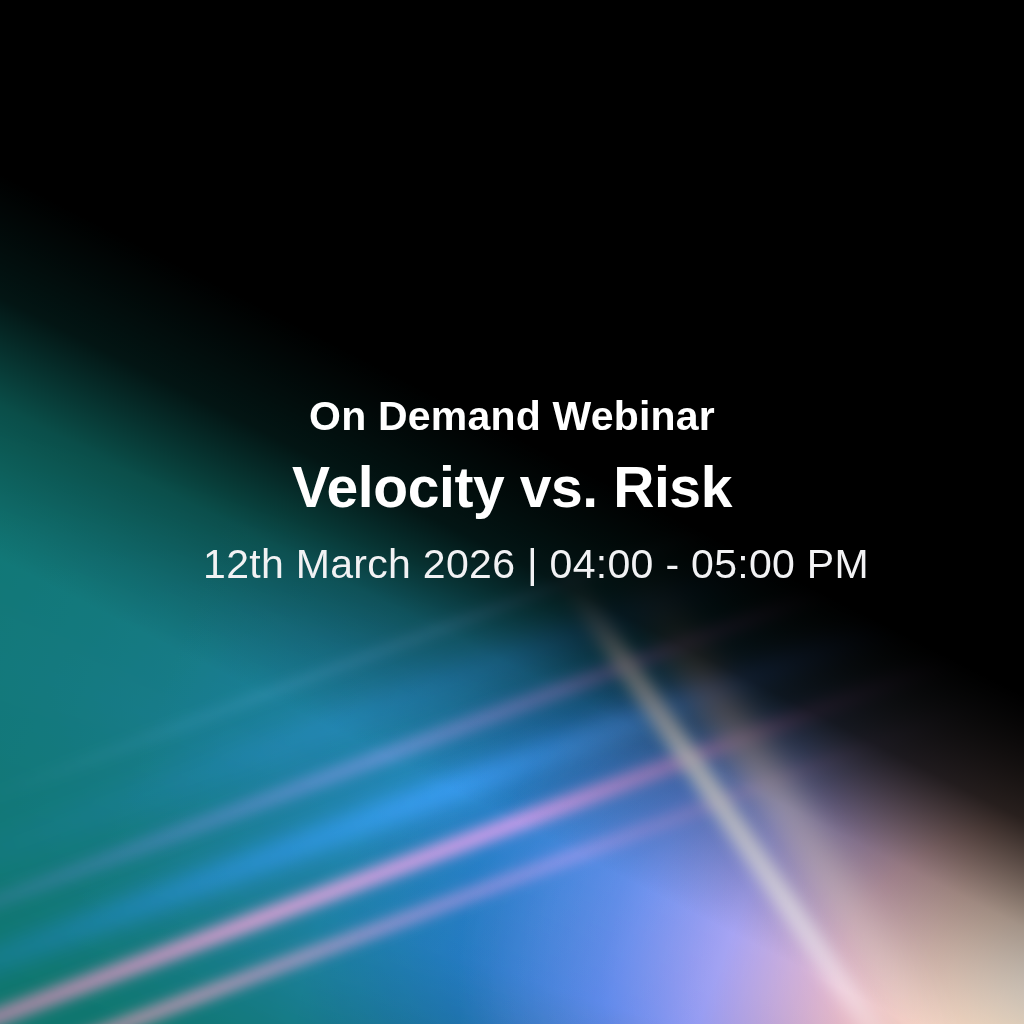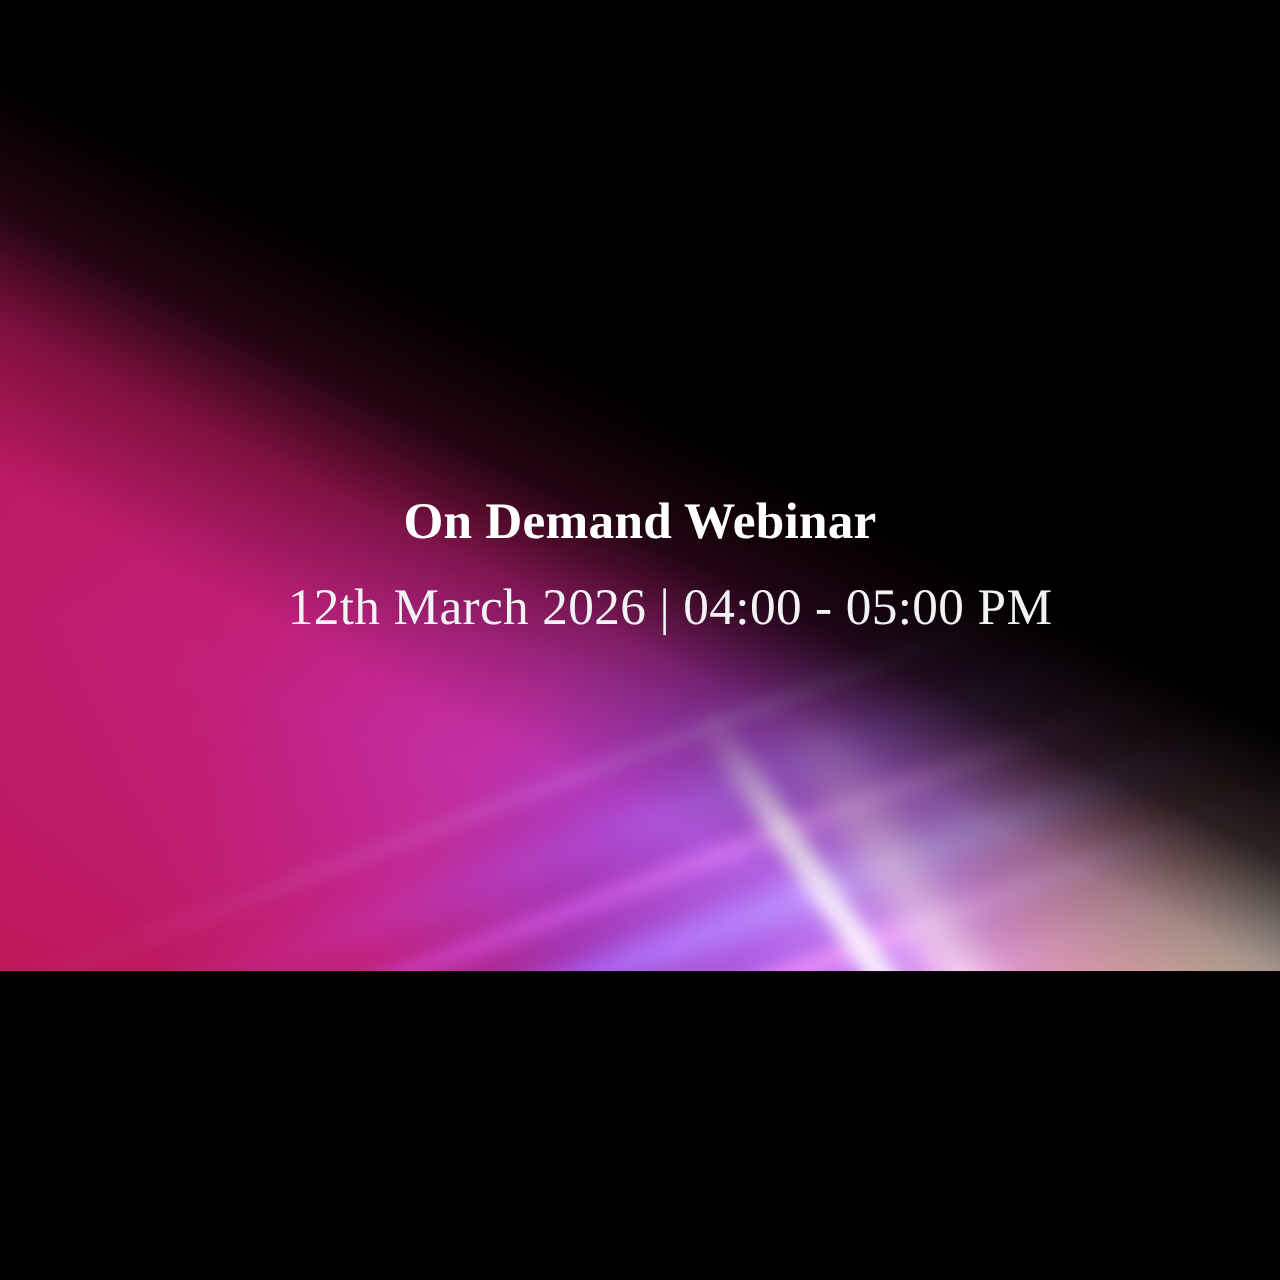--- a/index.html
+++ b/index.html
@@ -3,24 +3,24 @@
 <meta charset="utf-8">
 <style>
   html, body {
     margin: 0;
     padding: 0;
     background: #000;
   }
   #card {
     position: relative;
     width: 1024px;
-    height: 777px;
+    height: 1024px;
     overflow: hidden;
-    background: #be185d;
-    font-family: Liberation Serif, serif;
+    background: #0f766e;
+    font-family: Liberation Sans, sans-serif;
   }
 
   
   .bg-layer {
     position: absolute;
     inset: 0;
     pointer-events: none;
   }
 
   
@@ -269,16 +269,17 @@
   <div class="streak" id="streak-magenta-2"></div>
 
   <div class="bg-layer" id="bg-orange-core"></div>
   <div id="streak-orange-edge"></div>
   <div id="streak-white-caustic"></div>
   <div class="bg-layer" id="bg-top-haze"></div>
   <div class="bg-layer" id="bg-vignette"></div>
 
   <div id="text-block">
     <div id="eyebrow">On Demand Webinar</div>
+    <div id="headline">Velocity vs. Risk</div>
     <div id="datetime">12th March 2026 | 04:00 - 05:00 PM</div>
   </div>
 
 </div>
 
 </body></html>

